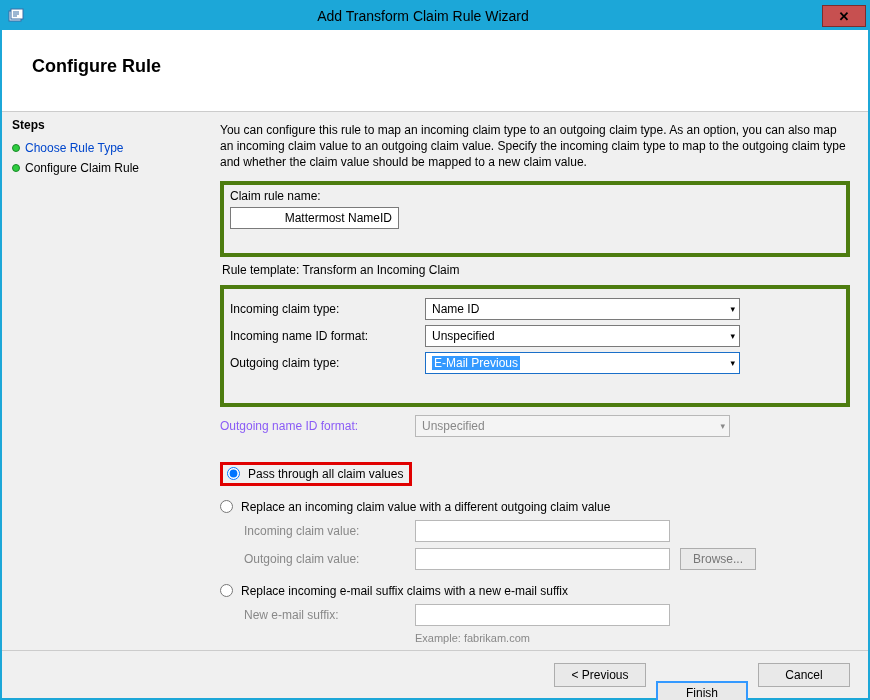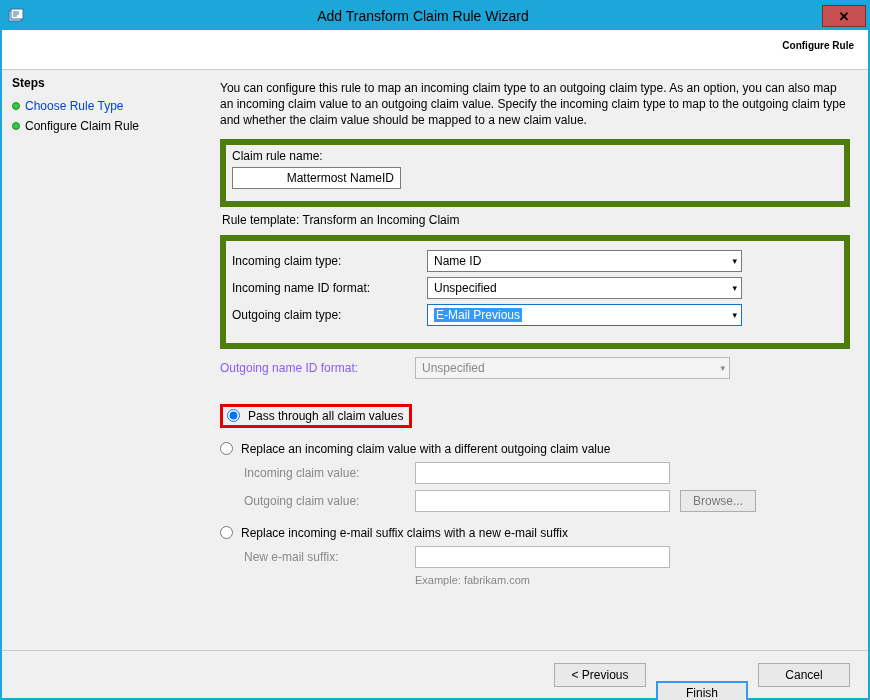--- a/index.html
+++ b/index.html
@@ -54,24 +54,23 @@
     margin-right: 2px;
     margin-top: 0;
     cursor: default;
   }
   .header-section {
     background: #fff;
     border-bottom: 1px solid #ccc;
     padding: 10px 14px 18px 14px;
   }
   .header-section h2 {
-    margin: 0;
-    font-size: 10px;
+    margin: 16px;
+    font-size: 18px;
     font-weight: bold;
-    text-align: right;
   }
   .body {
     flex: 1;
     display: flex;
     background: #f0f0f0;
     overflow: hidden;
   }
   .sidebar {
     width: 208px;
     border-right: 0px solid #ccc;
@@ -104,22 +103,22 @@
     padding: 10px 18px 0 10px;
     background: #f0f0f0;
     position: relative;
   }
   .desc {
     font-size: 12px;
     line-height: 1.35;
     margin-bottom: 10px;
   }
   .hl-red {
-    border: 6px solid #4d7c0f;
-    padding: 4px 6px 12px 6px;
+    border: 4px solid #4d7c0f;
+    padding: 4px 6px 24px 6px;
     margin-bottom: 6px;
   }
   .field-row {
     display: flex;
     align-items: center;
     margin: 5px 0;
   }
   .field-label {
     width: 195px;
     font-size: 12px;

